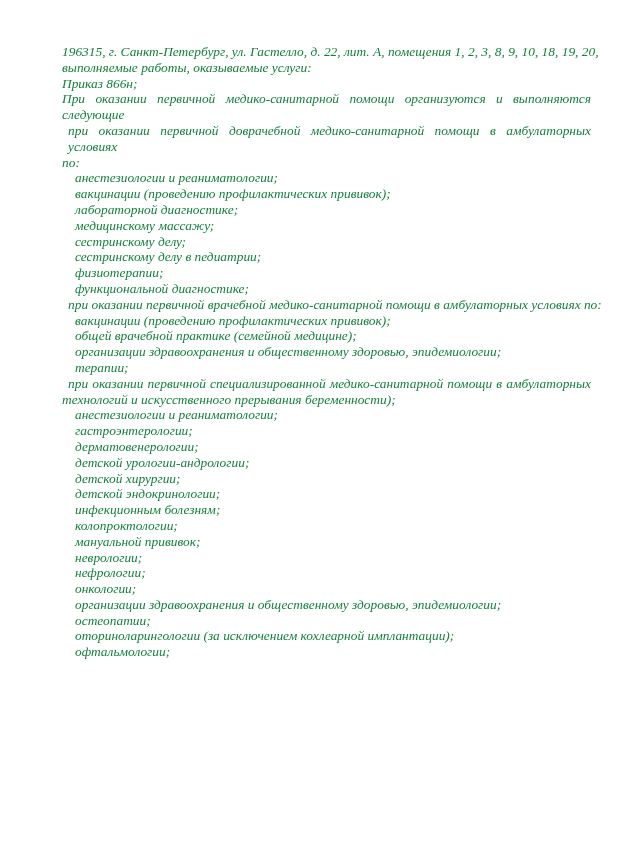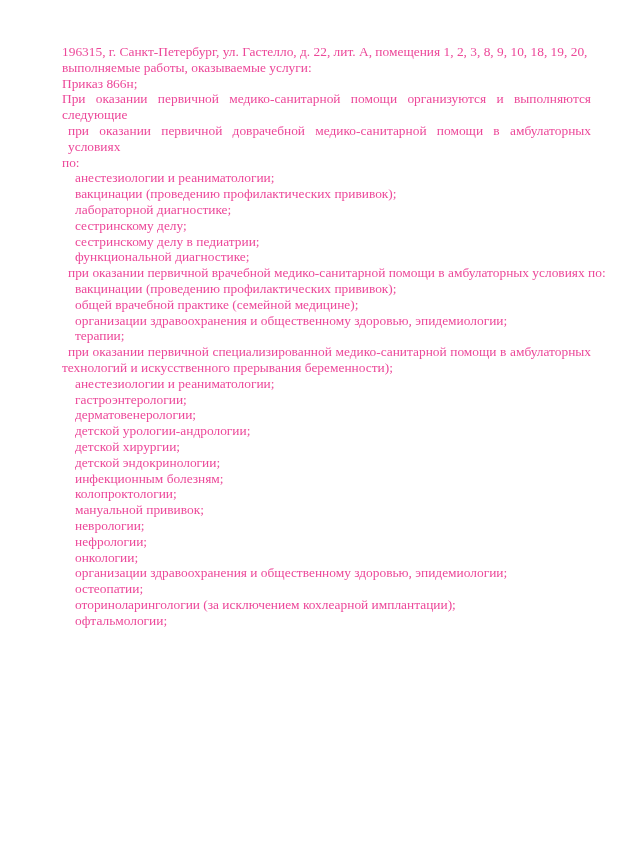--- a/index.html
+++ b/index.html
@@ -16,22 +16,23 @@
     background: #ffffff;
     font-family: "Liberation Serif", serif;
   }
   .text-block {
     position: absolute;
     left: 62px;
     top: 44px;
     width: 529px;
     font-size: 13.4px;
     line-height: 15.8px;
-    color: #ec4899;
+    color: #15803d;
     letter-spacing: 0;
+    font-style: italic;
   }
   .line { white-space: nowrap; }
   .line.justified {
     white-space: normal;
     text-align: justify;
     text-align-last: justify;
   }
   .indent-0 { padding-left: 0; }
   .indent-1 { padding-left: 6px; }
   .indent-2 { padding-left: 13px; }
@@ -43,22 +44,24 @@
   <div class="text-block" id="text-block">
       <div class="line indent-0">196315, г. Санкт-Петербург, ул. Гастелло, д. 22, лит. А, помещения 1, 2, 3, 8, 9, 10, 18, 19, 20,</div>
       <div class="line indent-0">выполняемые работы, оказываемые услуги:</div>
       <div class="line indent-0">Приказ 866н;</div>
       <div class="line indent-0 justified">При оказании первичной медико-санитарной помощи организуются и выполняются следующие</div>
       <div class="line indent-1 justified">при оказании первичной доврачебной медико-санитарной помощи в амбулаторных условиях</div>
       <div class="line indent-0">по:</div>
       <div class="line indent-2">анестезиологии и реаниматологии;</div>
       <div class="line indent-2">вакцинации (проведению профилактических прививок);</div>
       <div class="line indent-2">лабораторной диагностике;</div>
+      <div class="line indent-2">медицинскому массажу;</div>
       <div class="line indent-2">сестринскому делу;</div>
       <div class="line indent-2">сестринскому делу в педиатрии;</div>
+      <div class="line indent-2">физиотерапии;</div>
       <div class="line indent-2">функциональной диагностике;</div>
       <div class="line indent-1">при оказании первичной врачебной медико-санитарной помощи в амбулаторных условиях по:</div>
       <div class="line indent-2">вакцинации (проведению профилактических прививок);</div>
       <div class="line indent-2">общей врачебной практике (семейной медицине);</div>
       <div class="line indent-2">организации здравоохранения и общественному здоровью, эпидемиологии;</div>
       <div class="line indent-2">терапии;</div>
       <div class="line indent-1 justified">при оказании первичной специализированной медико-санитарной помощи в амбулаторных</div>
       <div class="line indent-0">технологий и искусственного прерывания беременности);</div>
       <div class="line indent-2">анестезиологии и реаниматологии;</div>
       <div class="line indent-2">гастроэнтерологии;</div>

